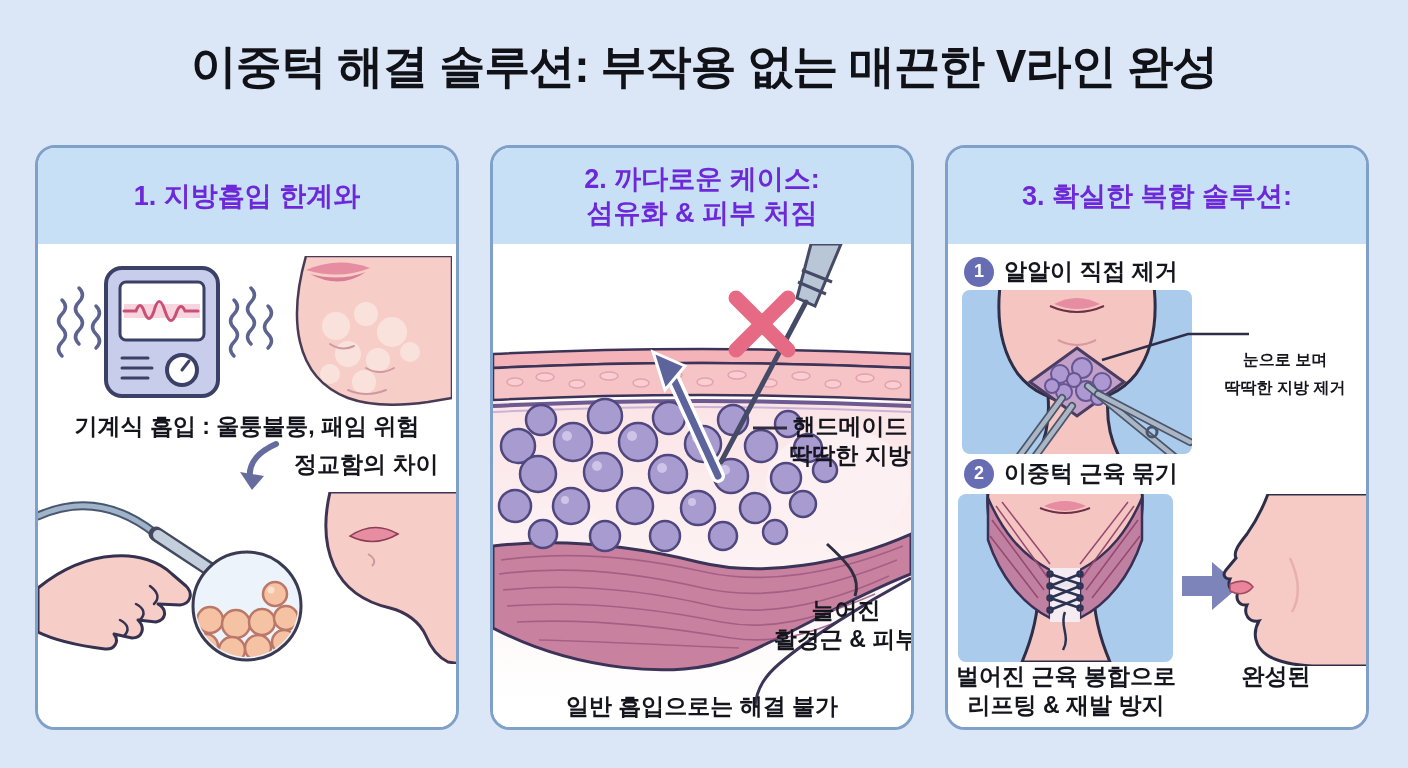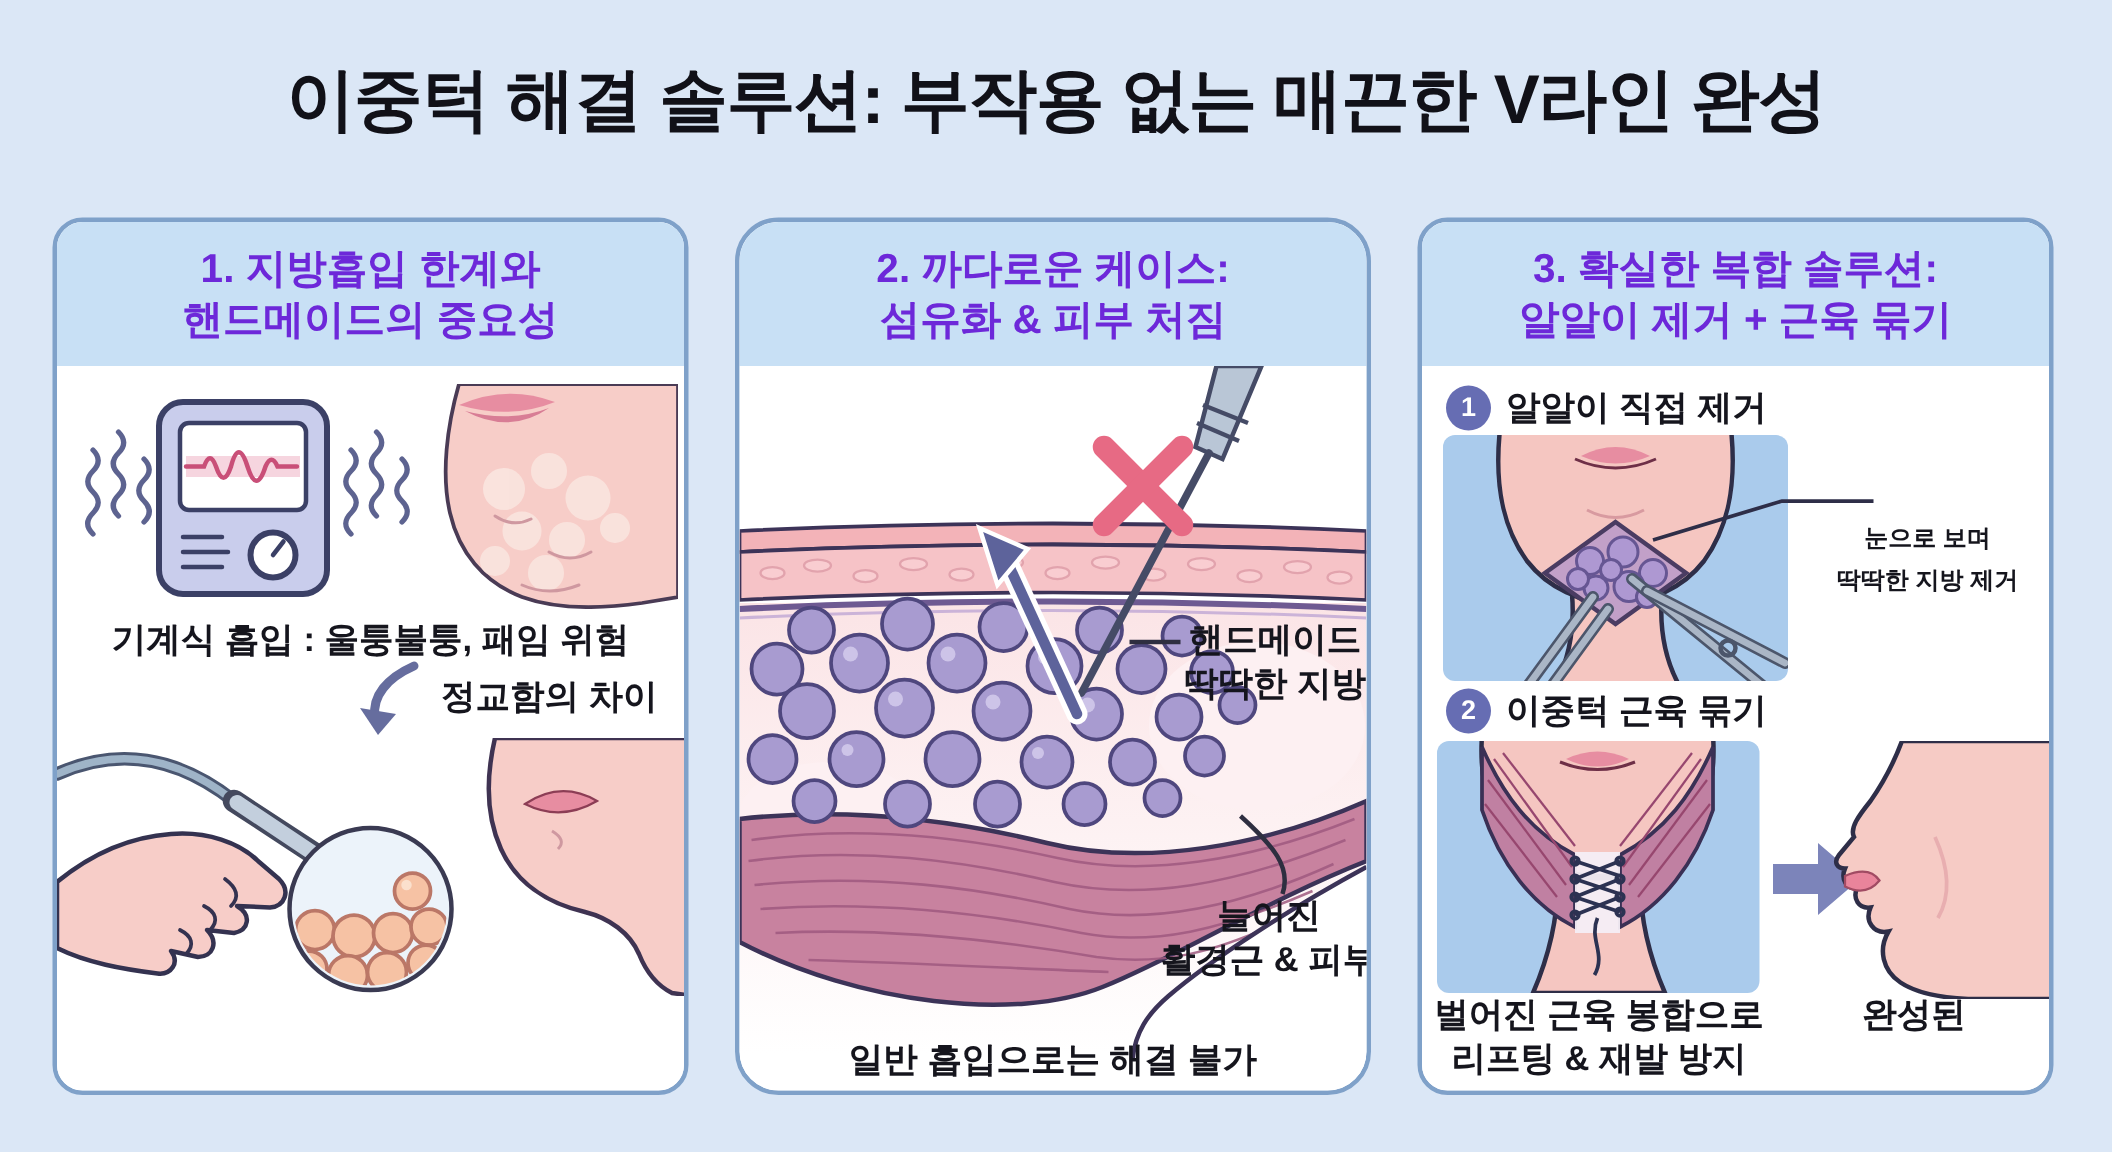--- a/index.html
+++ b/index.html
@@ -12,21 +12,21 @@
   .page-title{
     position:absolute;top:36px;left:0;width:1408px;text-align:center;
     font-size:46px;font-weight:900;letter-spacing:-1px;color:#111118;
   }
   .panel{
     position:absolute;top:145px;width:424px;height:585px;
     background:#ffffff;border:3px solid #7fa1c9;border-radius:20px;
     box-sizing:border-box;overflow:hidden;
   }
   .panel-1{left:35px;}
-  .panel-2{left:490px;border-radius:29px;}
+  .panel-2{left:490px;}
   .panel-3{left:945px;}
   .panel-header{
     height:96px;background:#c8e0f5;
     display:flex;flex-direction:column;justify-content:center;align-items:center;
     text-align:center;font-size:27px;font-weight:800;line-height:34px;color:#6d28d9;
   }
   .panel-body{position:relative;height:483px;background:#ffffff;}
   .abs{position:absolute;}
   .caption{font-size:23px;font-weight:800;color:#15151d;line-height:29px;}
   .caption.center{left:0;width:100%;text-align:center;}
@@ -44,21 +44,20 @@
   svg{display:block;}
 </style>
 </head>
 <body>
 
 <div class="page-title">이중턱 해결 솔루션: 부작용 없는 매끈한 V라인 완성</div>
 
 <div class="panel panel-1">
   <div class="panel-header">
     <span>1. 지방흡입 한계와</span>
-    <span>핸드메이드의 중요성</span>
   </div>
   <div class="panel-body">
 
     <svg class="abs" style="left:10px;top:12px;" width="404" height="150" viewBox="0 0 404 150">
 
       <g stroke="#5d6390" stroke-width="3.5" fill="none" stroke-linecap="round">
         <path d="M14 44 q7 7 0 14 q-7 7 0 14 q7 7 0 14 q-7 7 0 14"></path>
         <path d="M31 32 q7 7 0 14 q-7 7 0 14 q7 7 0 14 q-7 7 0 14"></path>
         <path d="M48 50 q7 7 0 14 q-7 7 0 14 q7 7 0 14"></path>
         <path d="M186 44 q7 7 0 14 q-7 7 0 14 q7 7 0 14 q-7 7 0 14"></path>
@@ -283,21 +282,20 @@
       <span>늘어진</span>
       <span>활경근 &amp; 피부</span>
     </div>
     <div class="abs caption center" style="top:448px;">일반 흡입으로는 해결 불가</div>
   </div>
 </div>
 
 <div class="panel panel-3">
   <div class="panel-header">
     <span>3. 확실한 복합 솔루션:</span>
-    <span>알알이 제거 + 근육 묶기</span>
   </div>
   <div class="panel-body">
 
     <div class="step-row" style="top:12px;">
       <span class="step-badge">1</span>
       <span>알알이 직접 제거</span>
     </div>
 
     <svg class="abs" style="left:14px;top:46px;" width="290" height="168" viewBox="0 0 290 168">
       <rect x="0" y="0" width="230" height="164" rx="8" fill="#aacbec"></rect>

